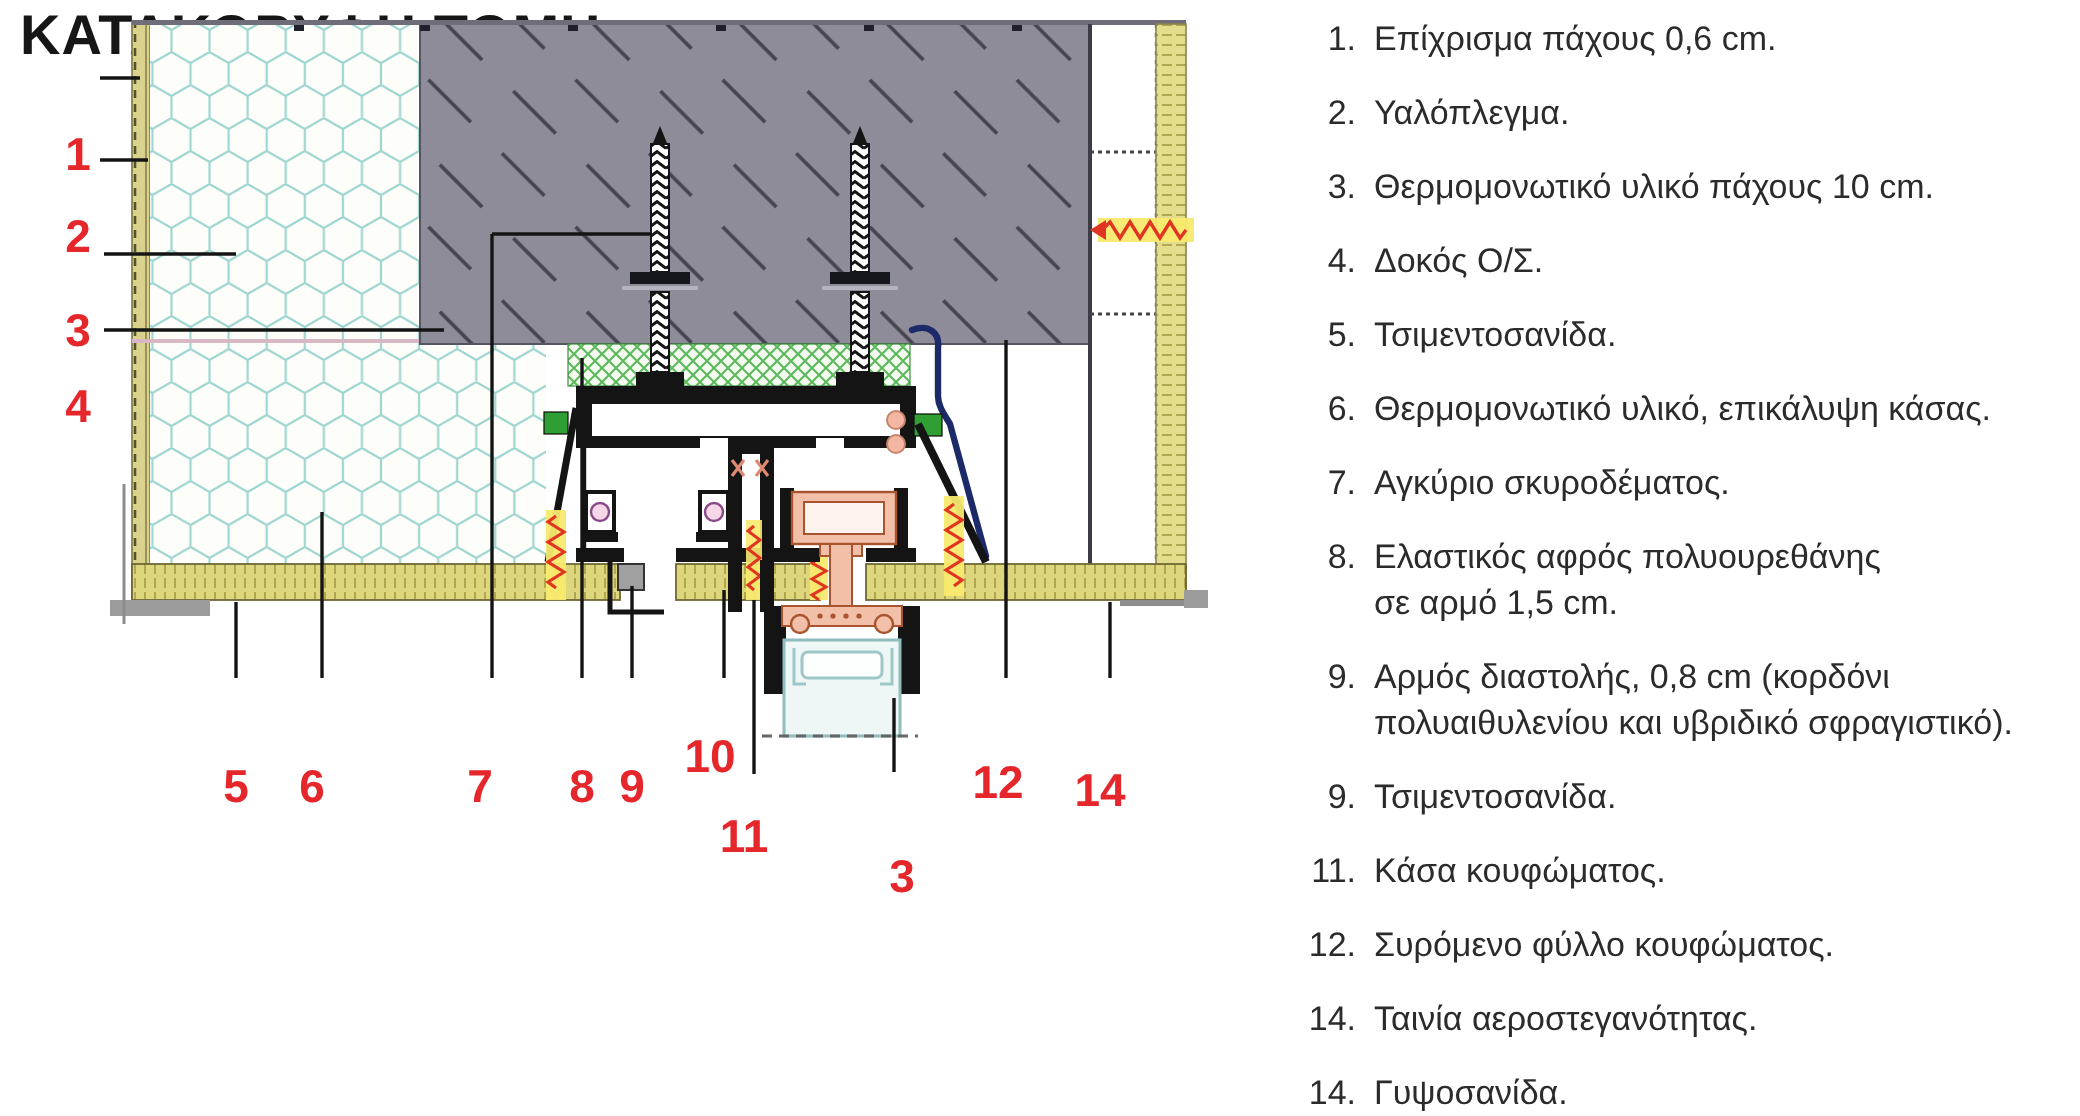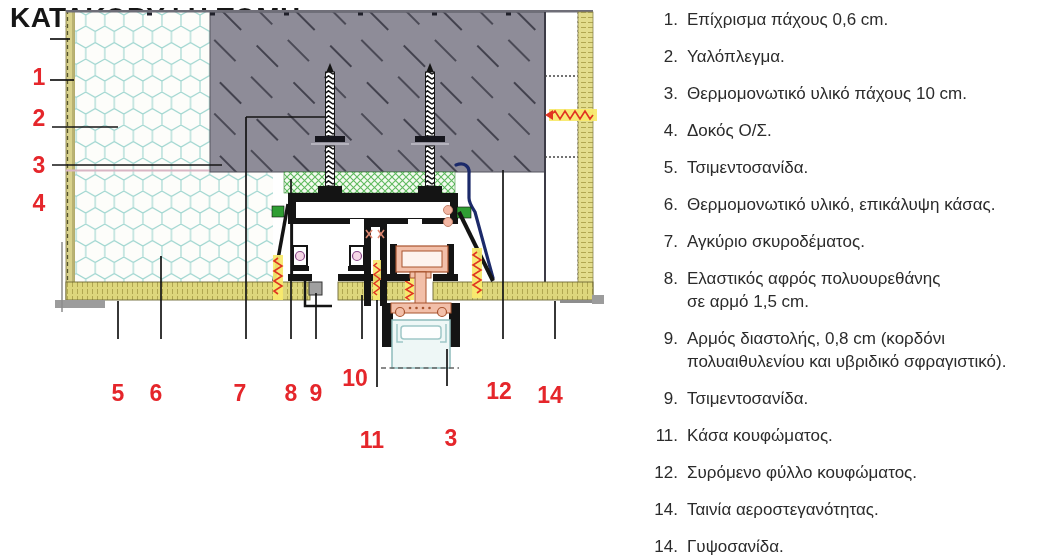--- a/index.html
+++ b/index.html
@@ -250,21 +250,21 @@
   <span class="dlabel" style="left:39px;top:66px">1</span>
   <span class="dlabel" style="left:39px;top:107px">2</span>
   <span class="dlabel" style="left:39px;top:154px">3</span>
   <span class="dlabel" style="left:39px;top:192px">4</span>
   <span class="dlabel" style="left:118px;top:382px">5</span>
   <span class="dlabel" style="left:156px;top:382px">6</span>
   <span class="dlabel" style="left:240px;top:382px">7</span>
   <span class="dlabel" style="left:291px;top:382px">8</span>
   <span class="dlabel" style="left:316px;top:382px">9</span>
   <span class="dlabel" style="left:355px;top:367px">10</span>
-  <span class="dlabel" style="left:372px;top:429px">11</span>
+  <span class="dlabel" style="left:372px;top:407px">11</span>
   <span class="dlabel" style="left:451px;top:427px">3</span>
   <span class="dlabel" style="left:499px;top:380px">12</span>
   <span class="dlabel" style="left:550px;top:384px">14</span>
 </div>
 
 <div class="legend" id="legend">
     <div class="leg-row">
     <div class="leg-num">1.</div>
     <div class="leg-text">
       <div>Επίχρισμα πάχους 0,6 cm.</div>

